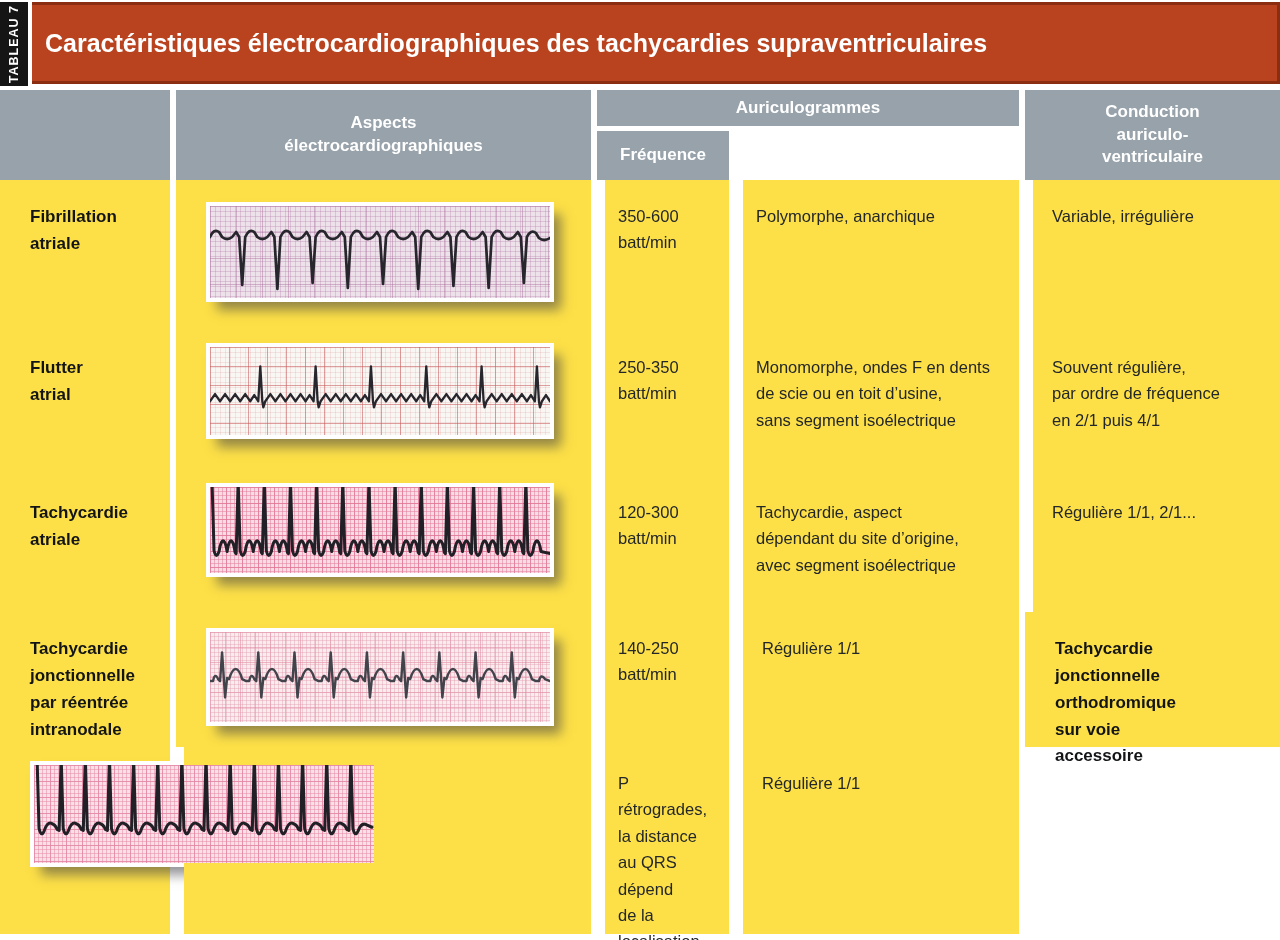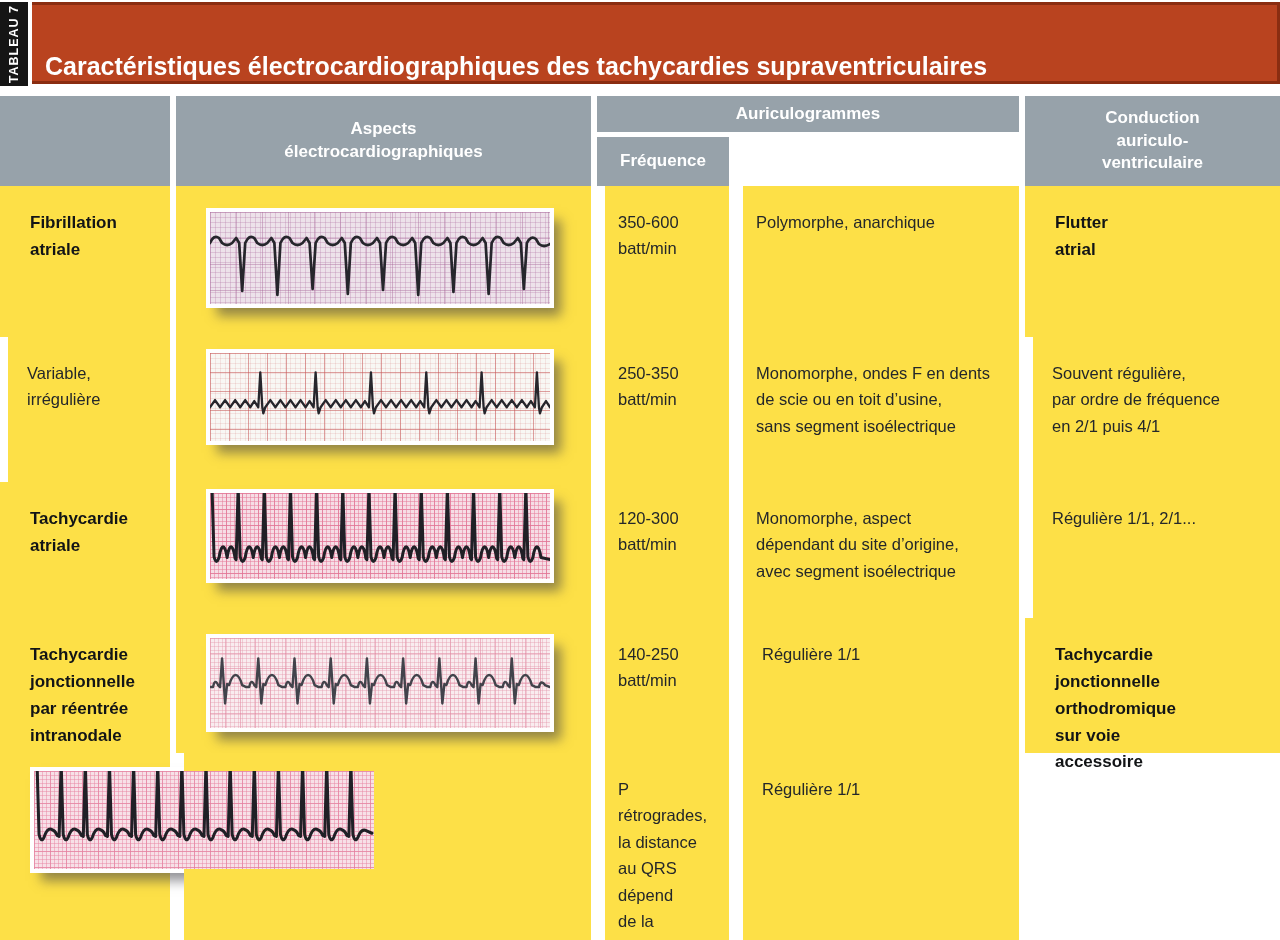--- a/index.html
+++ b/index.html
@@ -2,29 +2,29 @@
 <html><head>
 <meta charset="utf-8">
 <style>
   * { margin:0; padding:0; box-sizing:border-box; }
   html,body { width:1280px; background:#fff; font-family:"Liberation Sans", sans-serif; }
   .page { position:relative; width:1280px; height:940px; background:#fff; overflow:hidden; }
 
   
   .titlebar { position:absolute; left:32px; top:2px; width:1248px; height:82px;
     background:#b9431f; border-top:3px solid #8a2d11; border-bottom:3px solid #8a2d11; border-right:3px solid #8a2d11;
-    display:flex; align-items:flex-end; }
+    display:flex; align-items:center; }
   .titlebar h1 { color:#fff; font-size:25px; font-weight:bold; padding-left:13px; letter-spacing:0; }
   .tab7 { position:absolute; left:0; top:2px; width:28px; height:84px; background:#151515;
     display:flex; align-items:center; justify-content:center; }
   .tab7 span { writing-mode:vertical-rl; transform:rotate(180deg); color:#fff; font-size:12.5px;
     font-weight:bold; letter-spacing:1px; white-space:nowrap; }
 
   
-  .tbl { position:absolute; left:0; top:96px; width:1247px;
+  .tbl { position:absolute; left:0; top:90px; width:1247px;
     display:grid; grid-template-columns:170px 415px 132px 284px 255px; column-gap:6px; background:#fff; }
   .hdr { background:#97a2aa; color:#fff; font-weight:bold; font-size:17px; text-align:center;
     display:flex; align-items:center; justify-content:center; white-space:pre-line; line-height:1.35; }
   .hrow { height:90px; }
   .auric { display:grid; grid-column:3 / span 2; grid-template-columns:132px 284px;
     grid-template-rows:36px 49px; column-gap:6px; row-gap:5px; background:#fff; }
   .auric .band { grid-column:1 / span 2; }
 
   .cell { background:#fde047; }
   .lblcell { padding:24px 8px 0 30px; font-size:17px; font-weight:bold; color:#121416;
@@ -100,24 +100,24 @@
         <div class="ecg ecg1">
           <svg viewBox="0 0 338 92" preserveAspectRatio="none">
             <path class="trace" d="M0,31 q4,-9 9,-5 l3,5 q5,4 10,0 l4,-5 l3,5 l3,48 l3,-48 q4,-9 9,-5 l3,5 q5,4 10,0 l4,-5 l3,5 l3,52 l3,-52 q4,-9 9,-5 l3,5 q5,4 10,0 l4,-5 l3,5 l3,46 l3,-46 q4,-9 9,-5 l3,5 q5,4 10,0 l4,-5 l3,5 l3,51 l3,-51 q4,-9 9,-5 l3,5 q5,4 10,0 l4,-5 l3,5 l3,47 l3,-47 q4,-9 9,-5 l3,5 q5,4 10,0 l4,-5 l3,5 l3,52 l3,-52 q4,-9 9,-5 l3,5 q5,4 10,0 l4,-5 l3,5 l3,49 l3,-49 q4,-9 9,-5 l3,5 q5,4 10,0 l4,-5 l3,5 l3,51 l3,-51 q4,-9 9,-5 l3,5 q5,4 10,0 l4,-5 l3,5 l3,46 l3,-46 q4,-8 9,-4 l3,5 q5,4 11,0"></path>
           </svg>
         </div>
       </div>
     </div>
     <div class="cell txtcell">350-600
 batt/min</div>
     <div class="cell txtcell">Polymorphe, anarchique</div>
+    <div class="cell txtcell condcell">Variable, irrégulière</div>
+
     <div class="cell lblcell">Flutter
 atrial</div>
-
-    <div class="cell txtcell condcell">Variable, irrégulière</div>
     <div class="cell ecgcell">
       <div class="frame" style="margin-top:12px;">
         <div class="ecg ecg2">
           <svg viewBox="0 0 338 86" preserveAspectRatio="none">
             <path class="trace" style="stroke-width:2.3" d="M0,53 l5,-7 l5,7 l5,-7 l5,7 l5,-7 l5,7 l5,-7 l5,7 l4,-6 l4,6 l2,-34 l2,34 l1,6 l2,-6 l5,-7 l5,7 l5,-7 l5,7 l5,-7 l5,7 l5,-7 l5,7 l4,-6 l4,6 l2,-34 l2,34 l1,6 l2,-6 l5,-7 l5,7 l5,-7 l5,7 l5,-7 l5,7 l5,-7 l5,7 l4,-6 l4,6 l2,-34 l2,34 l1,6 l2,-6 l5,-7 l5,7 l5,-7 l5,7 l5,-7 l5,7 l5,-7 l5,7 l4,-6 l4,6 l2,-34 l2,34 l1,6 l2,-6 l5,-7 l5,7 l5,-7 l5,7 l5,-7 l5,7 l5,-7 l5,7 l4,-6 l4,6 l2,-34 l2,34 l1,6 l2,-6 l5,-7 l5,7 l5,-7 l5,7 l5,-7 l5,7 l5,-7 l5,7 l4,-6 l4,6 l2,-34 l2,34 l1,6 l2,-6 l4,-6 l4,6"></path>
           </svg>
         </div>
       </div>
     </div>
     <div class="cell txtcell">250-350
@@ -135,21 +135,21 @@
       <div class="frame" style="margin-top:7px;">
         <div class="ecg ecg3">
           <svg viewBox="0 0 338 84" preserveAspectRatio="none">
             <path class="trace thick" d="M2,-6 l2,68 q2,9 5,1 c2,-14 6,-14 8,0 c2,-14 6,-14 8,1 l1,1 l2,-71 l2,68 q2,9 5,1 c2,-14 6,-14 8,0 c2,-14 6,-14 8,1 l1,1 l2,-71 l2,68 q2,9 5,1 c2,-14 6,-14 8,0 c2,-14 6,-14 8,1 l1,1 l2,-71 l2,68 q2,9 5,1 c2,-14 6,-14 8,0 c2,-14 6,-14 8,1 l1,1 l2,-71 l2,68 q2,9 5,1 c2,-14 6,-14 8,0 c2,-14 6,-14 8,1 l1,1 l2,-71 l2,68 q2,9 5,1 c2,-14 6,-14 8,0 c2,-14 6,-14 8,1 l1,1 l2,-71 l2,68 q2,9 5,1 c2,-14 6,-14 8,0 c2,-14 6,-14 8,1 l1,1 l2,-71 l2,68 q2,9 5,1 c2,-14 6,-14 8,0 c2,-14 6,-14 8,1 l1,1 l2,-71 l2,68 q2,9 5,1 c2,-14 6,-14 8,0 c2,-14 6,-14 8,1 l1,1 l2,-71 l2,68 q2,9 5,1 c2,-14 6,-14 8,0 c2,-14 6,-14 8,1 l1,1 l2,-71 l2,68 q2,9 5,1 c2,-14 6,-14 8,0 c2,-14 6,-14 8,1 l1,1 l2,-71 l2,68 q2,9 5,1 c2,-14 6,-14 8,0 c2,-14 6,-14 8,1 l1,1 l2,-71 l2,68 q2,9 5,1 c2,-14 6,-14 8,0 l9,2"></path>
           </svg>
         </div>
       </div>
     </div>
     <div class="cell txtcell">120-300
 batt/min</div>
-    <div class="cell txtcell">Monomorphe, aspect
+    <div class="cell txtcell">Tachycardie, aspect
 dépendant du site d’origine,
 avec segment isoélectrique</div>
     <div class="cell txtcell condcell">Régulière 1/1, 2/1...</div>
 
     <div class="cell lblcell">Tachycardie
 jonctionnelle
 par réentrée
 intranodale</div>
     <div class="cell ecgcell">
       <div class="frame" style="margin-top:16px;">

